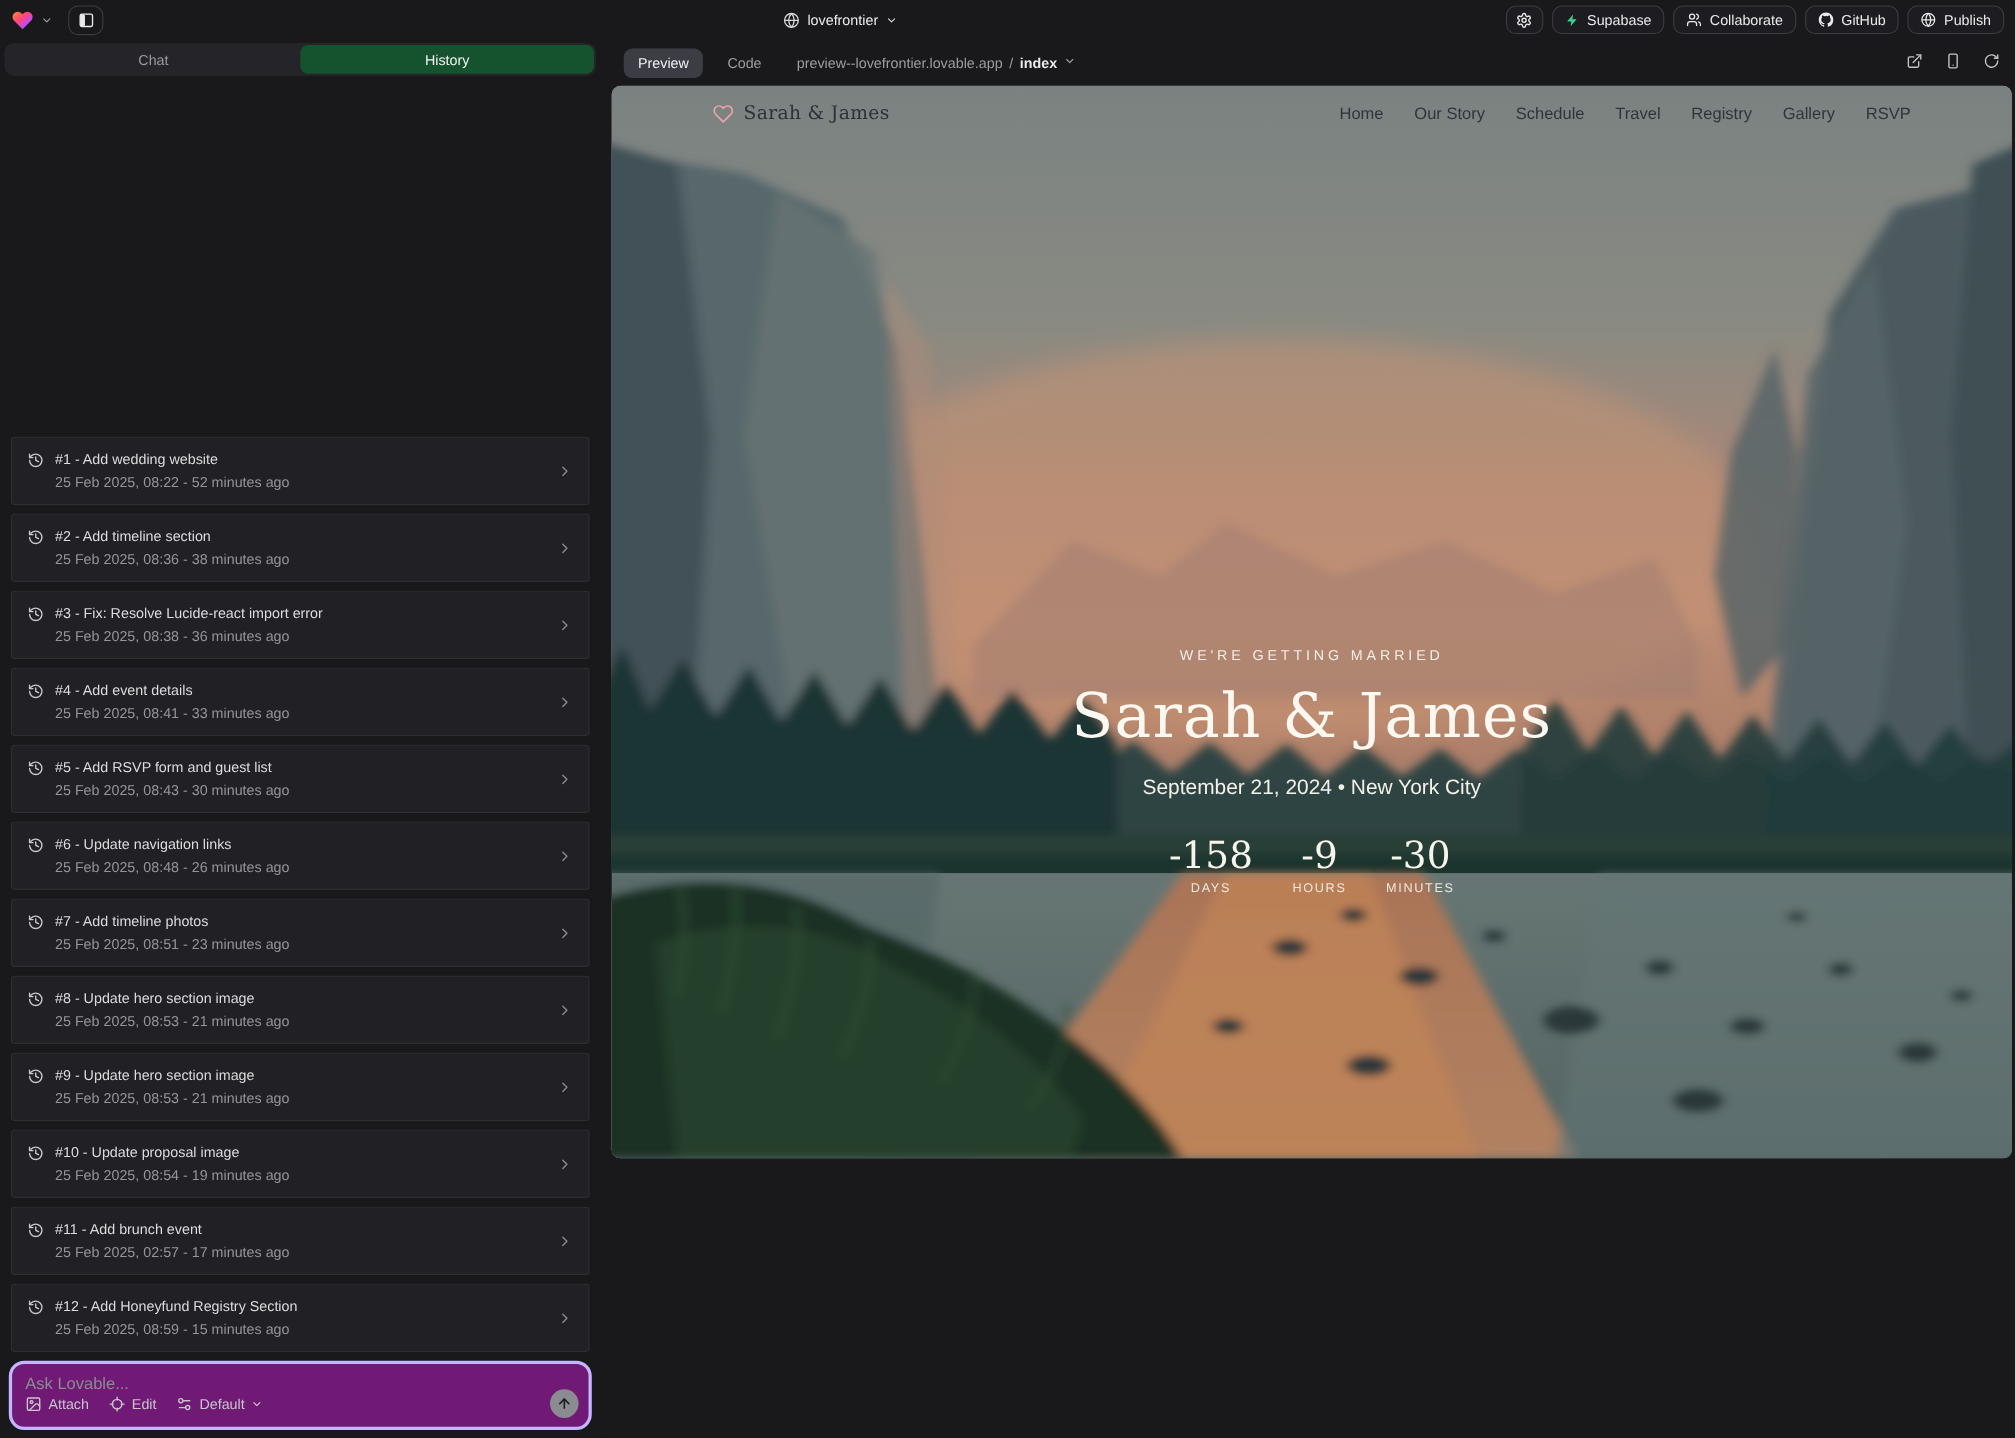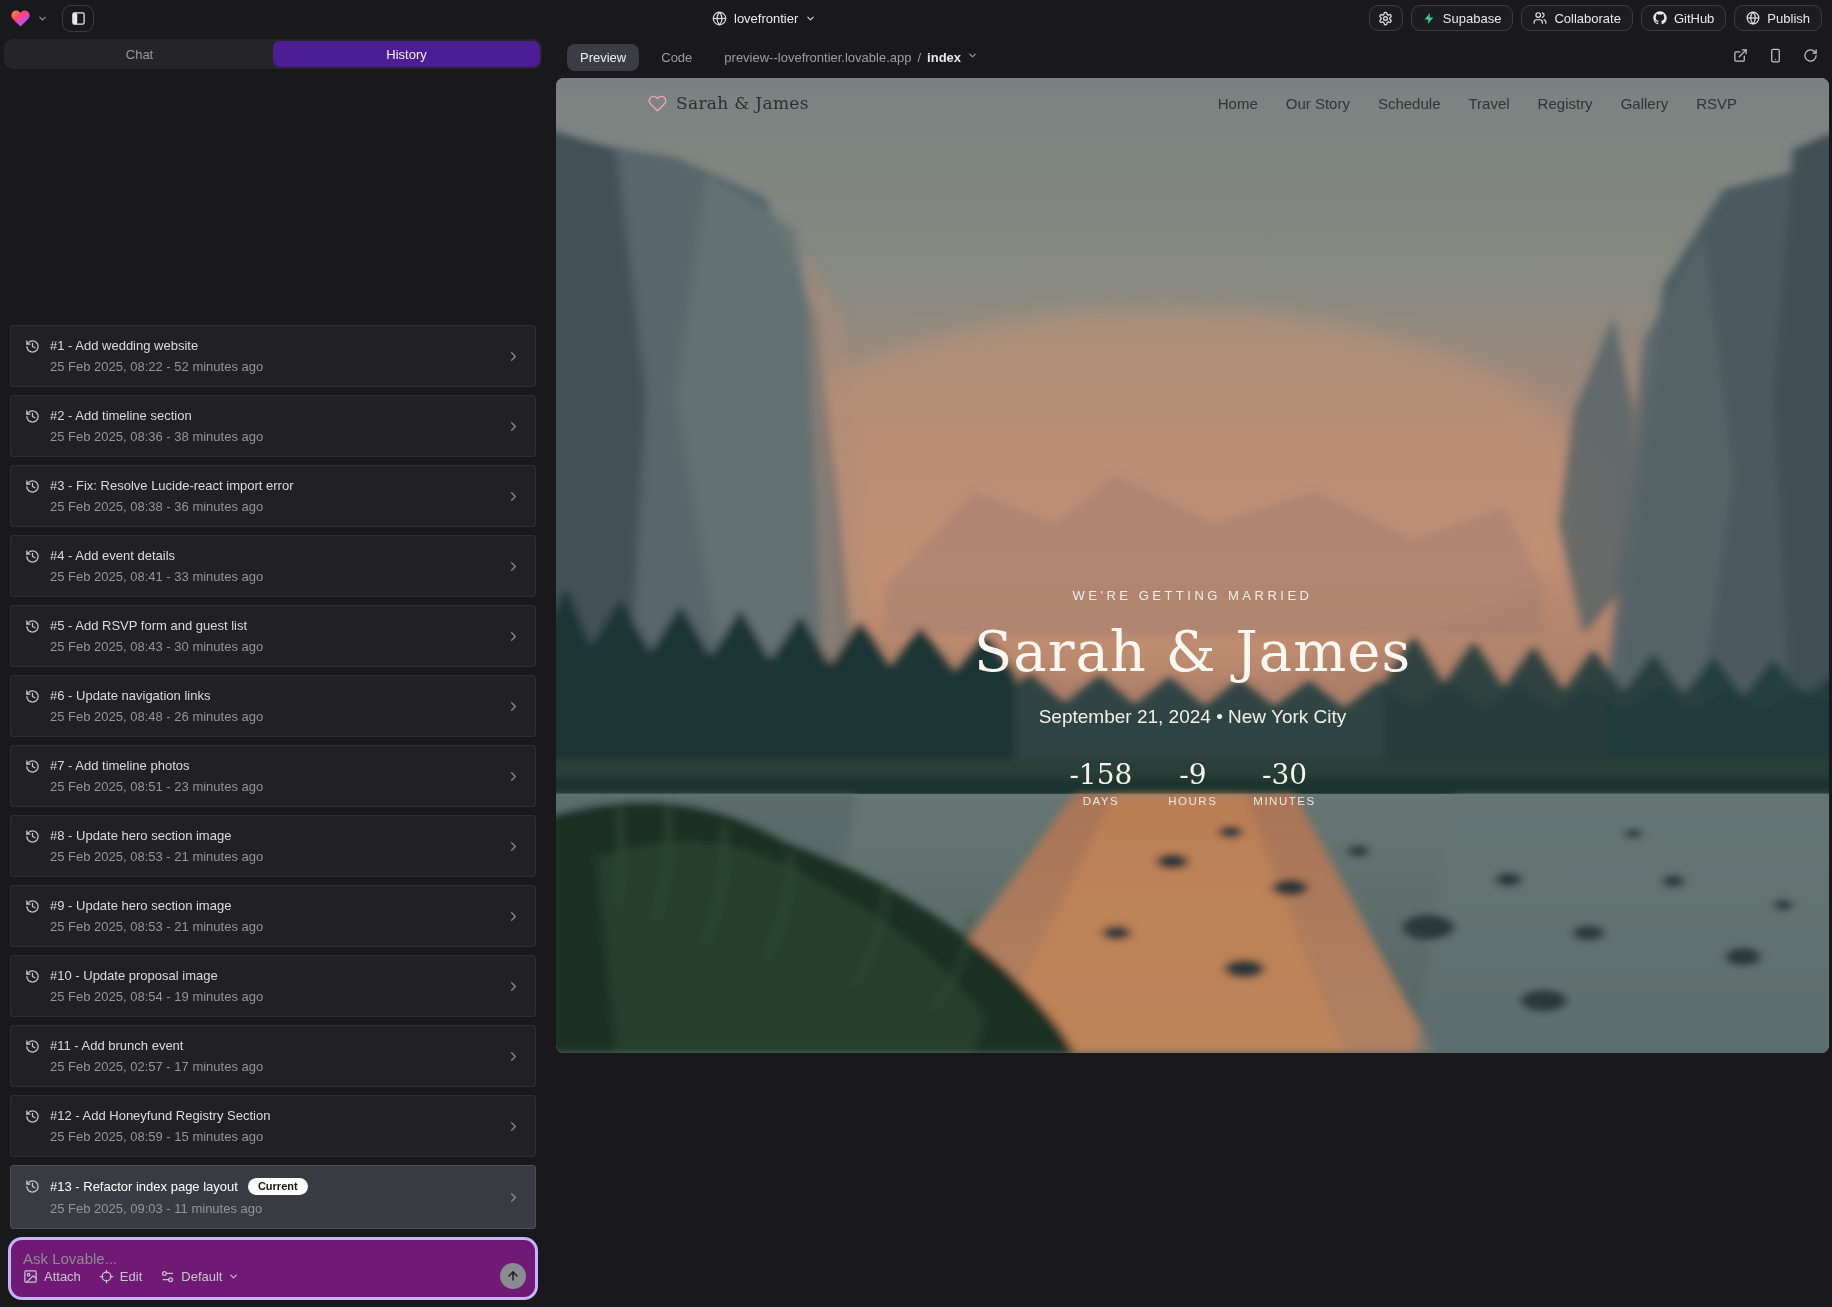--- a/index.html
+++ b/index.html
@@ -24,21 +24,21 @@
           font-family:"Liberation Sans",sans-serif;}
   .tb-btn.icon-only{width:34px;padding:0;justify-content:center;}
   .ic{display:block;}
 
   
   .left-panel{position:absolute;top:36px;left:0;width:546px;height:1271px;background:#19191c;
           display:flex;flex-direction:column;box-sizing:border-box;}
   .seg{margin:3px 4px 0;height:30px;background:#242429;border-radius:9px;display:flex;padding:2px;box-sizing:border-box;}
   .seg-item{flex:1;display:flex;align-items:center;justify-content:center;font-size:13px;color:#9a9aa2;
           border-radius:7px;cursor:pointer;}
-  .seg-item.active{background:#4c1d95;color:#f2f2f4;}
+  .seg-item.active{background:#14532d;color:#f2f2f4;}
 
   .history-list{flex:1;display:flex;flex-direction:column;justify-content:flex-end;gap:8px;
           padding:0 10px;margin-bottom:8px;overflow:hidden;}
   .hcard{border:1px solid #2d2d33;background:#202025;border-radius:3px;display:flex;align-items:flex-start;
           padding:12px 14px;gap:10px;cursor:pointer;box-sizing:border-box;}
   .hcard.current{background:#3a3a42;border-color:#50505a;}
   .hicon{color:#c7c7cc;flex:none;margin-top:1px;}
   .hmain{flex:1;min-width:0;}
   .htitle{font-size:13px;color:#dcdcdf;display:flex;align-items:center;gap:10px;white-space:nowrap;}
   .hcard.current .htitle{color:#ffffff;font-weight:500;}
@@ -80,21 +80,21 @@
   .site-logo .name{font-family:"DejaVu Serif",serif;font-size:17px;letter-spacing:.3px;}
   .site-nav{margin-left:auto;display:flex;align-items:center;gap:28px;}
   .site-nav span{font-size:15px;color:#2f3539;cursor:pointer;}
 
   .hero{position:absolute;top:510px;left:0;right:0;text-align:center;}
   .tagline{font-size:13px;letter-spacing:3.5px;color:#f2eee6;}
   .hero h1{margin:16px 0 0;font-family:"DejaVu Serif",serif;font-weight:500;font-size:56px;
           letter-spacing:1px;color:#fbf8f1;}
   .dateline{margin-top:22px;font-size:19px;color:#f4f0e8;}
   .countdown{margin-top:30px;display:flex;justify-content:center;gap:36px;}
-  .cd-num{font-family:"DejaVu Serif",serif;font-size:28px;color:#f8f4ec;}
+  .cd-num{font-family:"DejaVu Serif",serif;font-size:34px;color:#f8f4ec;}
   .cd-lbl{margin-top:4px;font-size:11.5px;letter-spacing:1.5px;color:#ece8df;}
 </style>
 </head>
 <body>
 
 <div class="app">
 
   <header class="topbar">
     <div class="tb-left">
       <svg class="logo-heart" viewBox="0 0 24 24">
@@ -364,37 +364,20 @@
             <div class="htitle">
               <span>#12 - Add Honeyfund Registry Section</span>
             </div>
             <div class="htime">25 Feb 2025, 08:59 - 15 minutes ago</div>
           </div>
         <svg class="hchev" width="15" height="15" viewBox="0 0 24 24" fill="none" stroke="currentColor" stroke-width="2" stroke-linecap="round" stroke-linejoin="round">
             <path d="m9 18 6-6-6-6"></path>
           </svg>
       </div>
 
-      <div class="hcard current">
-        <svg class="hicon" width="15" height="15" viewBox="0 0 24 24" fill="none" stroke="currentColor" stroke-width="2" stroke-linecap="round" stroke-linejoin="round">
-            <path d="M3 12a9 9 0 1 0 9-9 9.75 9.75 0 0 0-6.74 2.74L3 8"></path>
-            <path d="M3 3v5h5"></path>
-            <path d="M12 7v5l4 2"></path>
-          </svg>
-        <div class="hmain">
-          <div class="htitle">
-            <span>#13 - Refactor index page layout</span>
-            <span class="badge">Current</span>
-          </div>
-          <div class="htime">25 Feb 2025, 09:03 - 11 minutes ago</div>
-        </div>
-        <svg class="hchev" width="15" height="15" viewBox="0 0 24 24" fill="none" stroke="currentColor" stroke-width="2" stroke-linecap="round" stroke-linejoin="round">
-            <path d="m9 18 6-6-6-6"></path>
-          </svg>
-      </div>
     </div>
 
     <div class="ask-box">
       <div class="ask-placeholder">Ask Lovable...</div>
       <div class="ask-actions">
         <button class="ask-btn">
           <svg width="15" height="15" viewBox="0 0 24 24" fill="none" stroke="currentColor" stroke-width="2" stroke-linecap="round" stroke-linejoin="round">
               <rect x="3" y="3" width="18" height="18" rx="2"></rect>
               <circle cx="9" cy="9" r="2"></circle>
               <path d="m21 15-3.1-3.1a2 2 0 0 0-2.8 0L6 21"></path>

